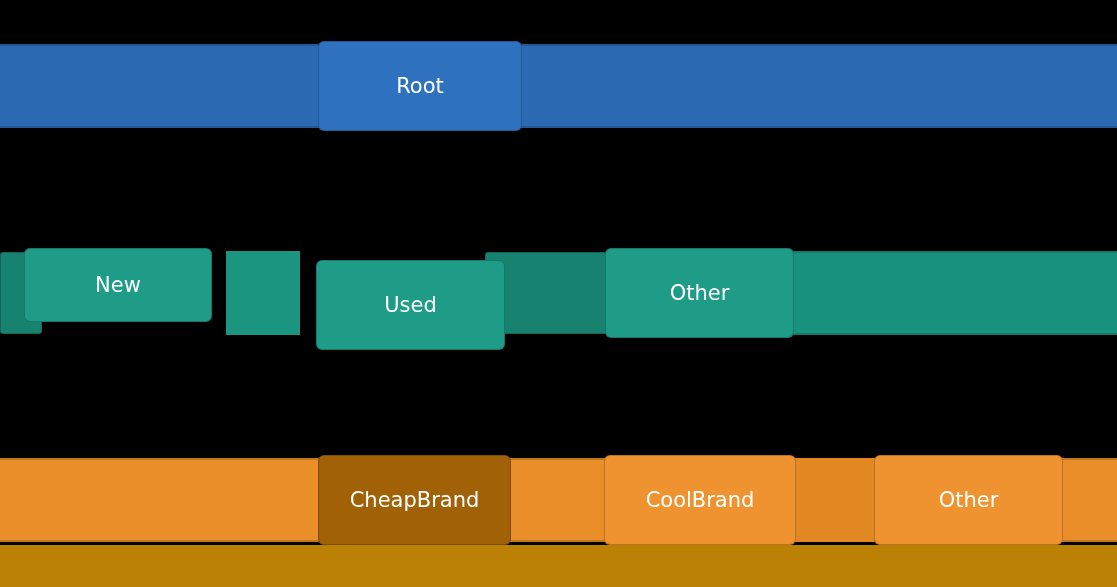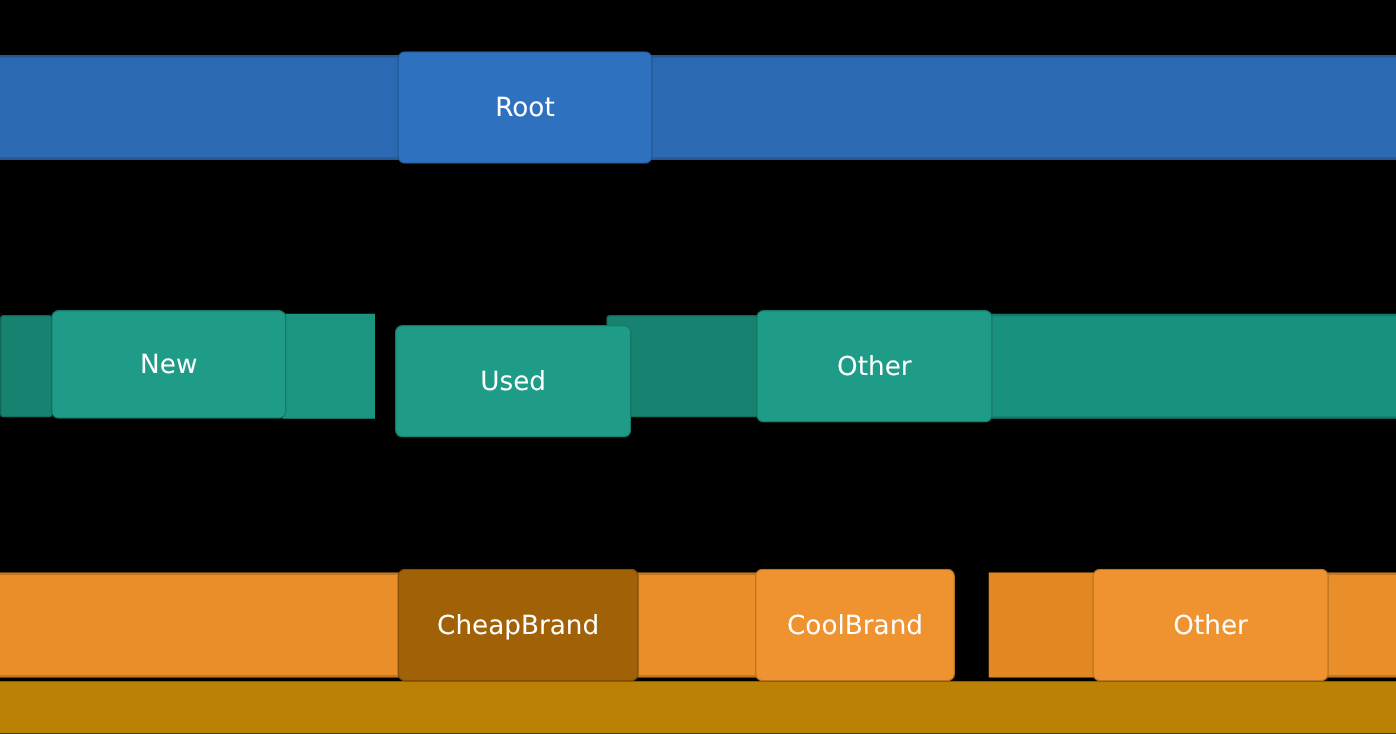--- a/index.html
+++ b/index.html
@@ -16,38 +16,38 @@
 </head>
 <body>
 
 <div id="stage">
     <div class="seg base" style="left: 0px; top: 44px; width: 320px; height: 84px; background: rgb(43, 105, 178);"></div>
     <div class="seg node" style="left: 318px; top: 41px; width: 204px; height: 90px; background: rgb(46, 114, 191);">
       <span class="lbl">Root</span>
     </div>
     <div class="seg base" style="left: 520px; top: 44px; width: 597px; height: 84px; background: rgb(43, 105, 178);"></div>
     <div class="seg dark" style="left: 0px; top: 252px; width: 42px; height: 82px; background: rgb(22, 130, 111);"></div>
-    <div class="seg node" style="left: 41px; top: 248px; width: 188px; height: 87px; background: rgb(30, 156, 135);">
+    <div class="seg node" style="left: 24px; top: 248px; width: 188px; height: 74px; background: rgb(30, 156, 135);">
       <span class="lbl">New</span>
     </div>
     <div class="seg gap" style="left: 226px; top: 251px; width: 74px; height: 84px; background: rgb(27, 148, 128);"></div>
     <div class="seg node" style="left: 316px; top: 248px; width: 189px; height: 90px; background: rgb(30, 156, 135); margin-top: 12px;">
       <span class="lbl">Used</span>
     </div>
     <div class="seg dark" style="left: 485px; top: 252px; width: 122px; height: 82px; background: rgb(22, 130, 111);"></div>
     <div class="seg node" style="left: 605px; top: 248px; width: 189px; height: 90px; background: rgb(30, 156, 135);">
       <span class="lbl">Other</span>
     </div>
     <div class="seg base" style="left: 792px; top: 251px; width: 325px; height: 84px; background: rgb(25, 145, 127);"></div>
     <div class="seg base" style="left: 0px; top: 458px; width: 320px; height: 84px; background: rgb(233, 142, 40);"></div>
     <div class="seg node" style="left: 318px; top: 455px; width: 193px; height: 90px; background: #a16207;">
       <span class="lbl">CheapBrand</span>
     </div>
     <div class="seg base" style="left: 509px; top: 458px; width: 97px; height: 84px; background: rgb(233, 142, 40);"></div>
-    <div class="seg node" style="left: 604px; top: 455px; width: 160px; height: 90px; background: rgb(239, 147, 48);">
+    <div class="seg node" style="left: 604px; top: 455px; width: 192px; height: 90px; background: rgb(239, 147, 48);">
       <span class="lbl">CoolBrand</span>
     </div>
     <div class="seg gap" style="left: 791px; top: 458px; width: 85px; height: 84px; background: rgb(226, 136, 34);"></div>
     <div class="seg node" style="left: 874px; top: 455px; width: 189px; height: 90px; background: rgb(239, 147, 48);">
       <span class="lbl">Other</span>
     </div>
     <div class="seg base" style="left: 1061px; top: 458px; width: 56px; height: 84px; background: rgb(233, 142, 40);"></div>
     <div class="seg band" style="left: 0px; top: 545px; width: 1117px; height: 42px; background: rgb(186, 129, 4);"></div>
   </div>
 

